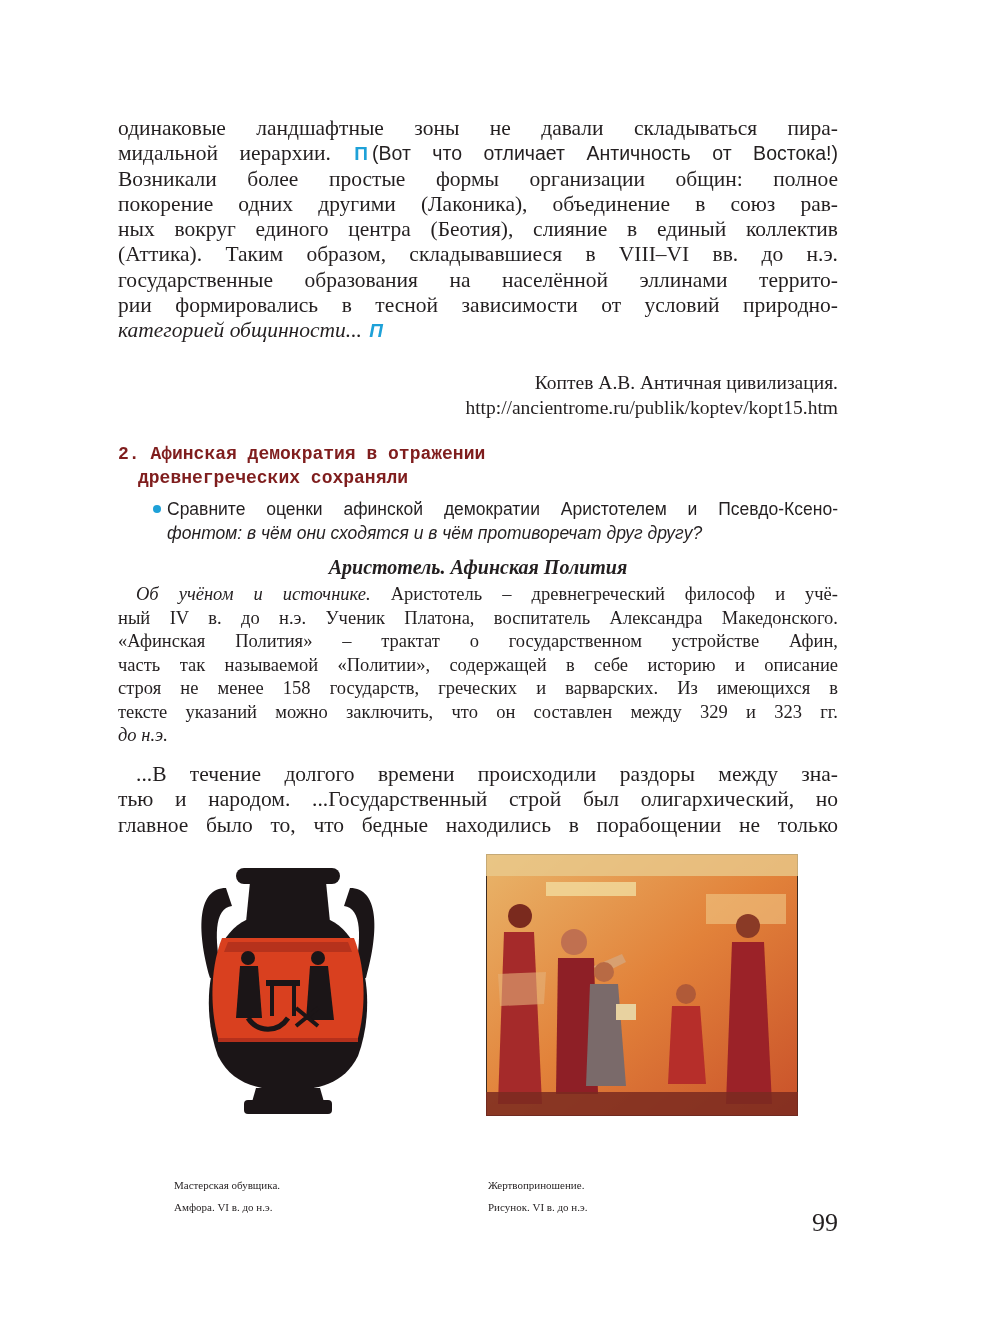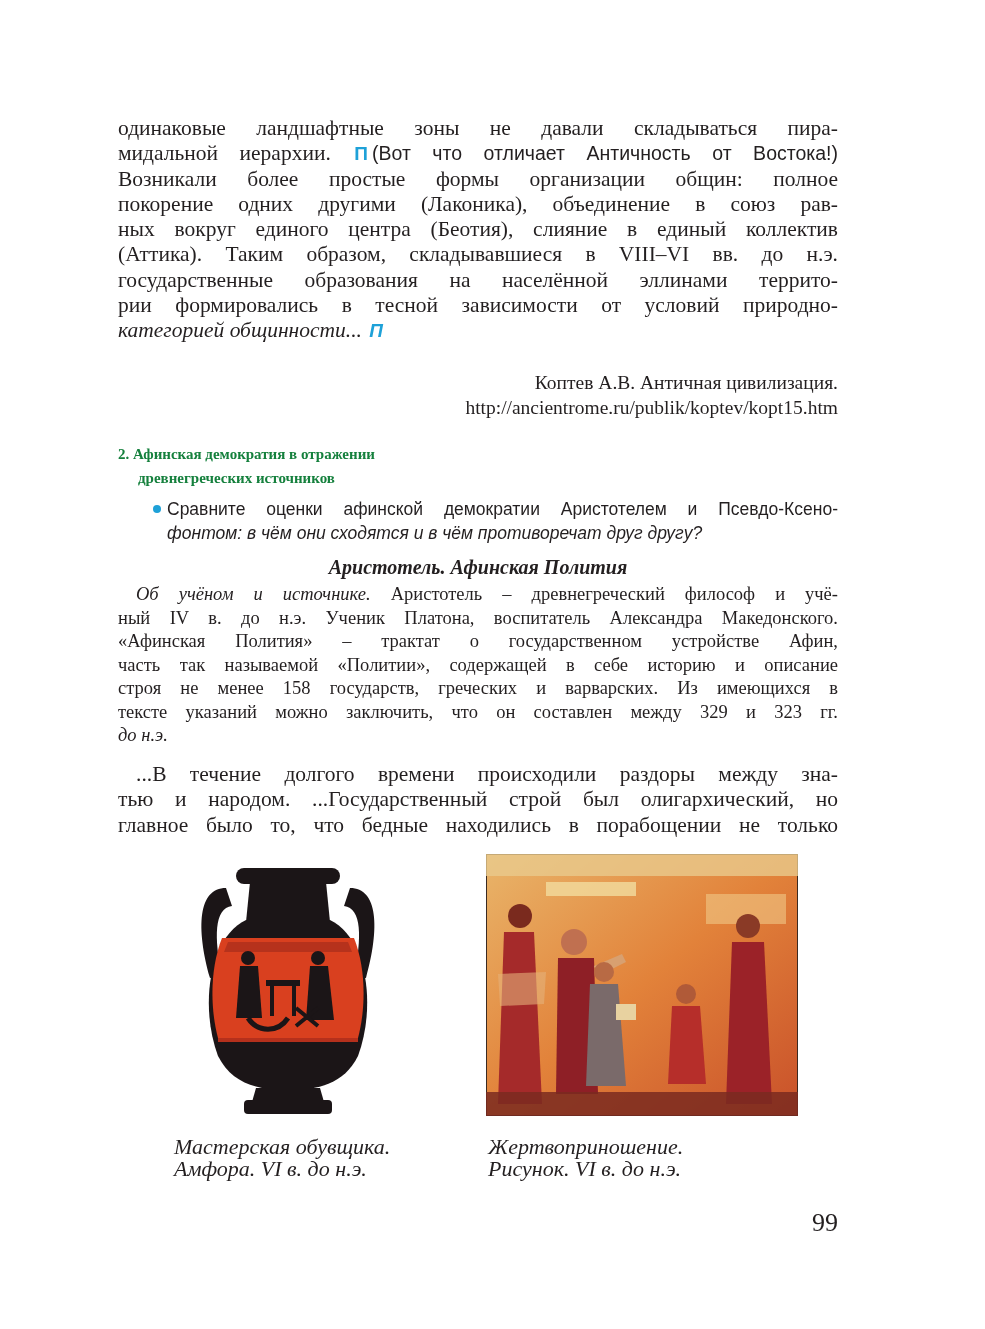--- a/index.html
+++ b/index.html
@@ -18,22 +18,22 @@
       display: inline-block; color: #1ea1d8; font-family: "Liberation Sans", "DejaVu Sans", sans-serif;
       font-weight: bold; font-size: 19px; margin: 0 4px 0 2px;
     }
     .citation {
       position: absolute; right: 147px; top: 370px; text-align: right;
       font-family: "Liberation Serif", "DejaVu Serif", serif; 
       font-size: 19.5px; line-height: 25px;
     }
     .section-title {
       position: absolute; left: 118px; top: 442px;
-      font-family: Liberation Serif, serif; font-weight: bold;
-      color: #15803d; font-size: 15px; line-height: 24px;
+      font-family: Liberation Mono, monospace; font-weight: bold;
+      color: #7f1d1d; font-size: 18px; line-height: 24px;
     }
     .section-title .indent { padding-left: 20px; display: block; }
     .task {
       position: absolute; left: 167px; top: 497px; width: 671px;
       font-family: "Liberation Sans", "DejaVu Sans", sans-serif; font-size: 17.5px; line-height: 24px;
     }
     .task-bullet {
       position: absolute; left: -14px; top: 8px; width: 8px; height: 8px; border-radius: 50%;
       background: #1ea1d8;
     }
@@ -45,22 +45,22 @@
       position: absolute; left: 118px; top: 583px; width: 720px;
       font-family: "Liberation Serif", "DejaVu Serif", serif; font-size: 18.5px; line-height: 23.5px;
     }
     .about .lead { font-style: italic; }
     .quote {
       position: absolute; left: 118px; top: 762px; width: 720px;
       font-family: "Liberation Serif", "DejaVu Serif", serif; font-size: 21.5px; line-height: 25.3px;
     }
     .figure { position: absolute; }
     .caption {
-      position: absolute; font-family: "Liberation Serif", "DejaVu Serif", serif; font-style: italic;
-      font-size: 22px; line-height: 22px;
+      position: absolute; font-family: "Liberation Serif", "DejaVu Serif", serif; 
+      font-size: 11px; line-height: 22px; margin-top: 38px;
     }
     .page-number {
       position: absolute; left: 812px; top: 1208px;
       font-family: "Liberation Serif", "DejaVu Serif", serif; font-size: 26px;
     }
   </style>
 </head>
 <body>
 
 <div class="body-text" style="top:116px;">
@@ -75,21 +75,21 @@
   <span class="line last"><span>категорией общинности...</span> <span class="p-mark">П</span></span>
 </div>
 
 <div class="citation">
   <div>Коптев А.В. Античная цивилизация.</div>
   <div>http://ancientrome.ru/publik/koptev/kopt15.htm</div>
 </div>
 
 <div class="section-title">
   <span style="display:block;">2. Афинская демократия в отражении</span>
-  <span class="indent">древнегреческих источников</span>
+  <span class="indent">древнегреческих сохраняли</span>
 </div>
 
 <div class="task">
   <span class="task-bullet"></span>
   <span class="line">Сравните оценки афинской демократии Аристотелем и Псевдо-Ксено-</span>
   <span class="line last">фонтом: в чём они сходятся и в чём противоречат друг другу?</span>
 </div>
 
 <div class="source-title">Аристотель. Афинская Полития</div>
 

